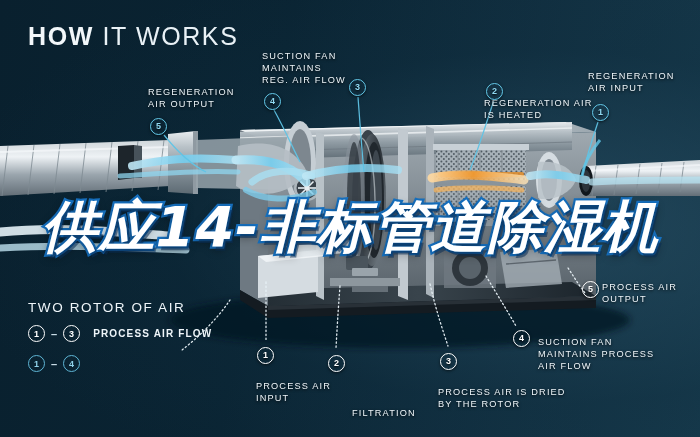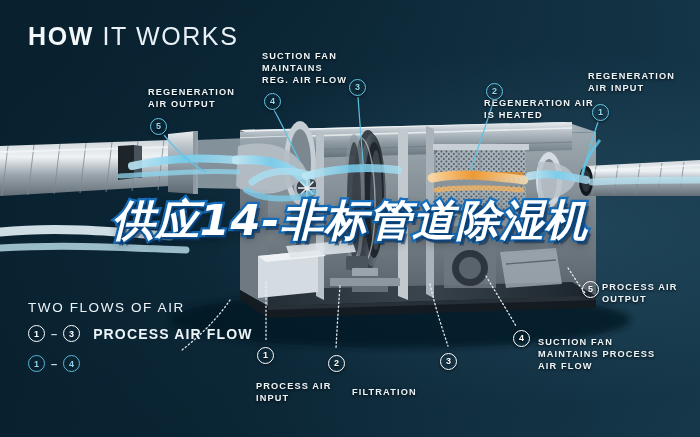--- a/index.html
+++ b/index.html
@@ -22,21 +22,21 @@
     white-space:nowrap;line-height:1;
   }
   .headline .b{font-weight:700;}
   .headline .l{font-weight:400;color:#e9f1f6;}
 
   
   .machine{position:absolute;left:0;top:0;width:700px;height:437px;}
 
   
   .calloutTxt{
-    position:absolute;color:#eef5f9;font-size:9.2px;font-weight:700;
+    position:absolute;color:#eef5f9;font-size:9.2px;font-weight:400;
     letter-spacing:1.15px;line-height:1.33;text-transform:uppercase;
     white-space:pre-line;
     text-shadow:0 1px 3px rgba(0,0,0,.85);
   }
 
   
   .badge{
     position:absolute;width:17px;height:17px;border-radius:50%;
     display:flex;align-items:center;justify-content:center;
     font-size:9px;font-weight:700;line-height:1;
@@ -57,28 +57,28 @@
   .legRow{position:absolute;display:flex;align-items:center;gap:6px;left:28px;}
   .legRow .lc{
     width:17px;height:17px;border-radius:50%;box-sizing:border-box;
     display:flex;align-items:center;justify-content:center;
     font-size:9px;font-weight:700;
   }
   .legRow .lc.white{border:1.3px solid #ffffff;color:#ffffff;}
   .legRow .lc.blue{border:1.4px solid #5fb6d6;color:#8fd1e8;}
   .legRow .dash{color:#cfe2ec;font-size:11px;font-weight:700;}
   .legRow .llab{
-    color:#eef5f9;font-size:14px;font-weight:700;letter-spacing:1.15px;
+    color:#eef5f9;font-size:10px;font-weight:700;letter-spacing:1.15px;
     margin-left:7px;text-transform:uppercase;
   }
 
   
   .cnTitle{
     position:absolute;left:50%;top:199px;transform:translateX(-50%);
-    font-size:43px;font-weight:700;font-style:italic;
+    font-size:56px;font-weight:700;font-style:italic;
     letter-spacing:1px;white-space:nowrap;color:#ffffff;
     font-family:"DejaVu Sans","Liberation Sans",sans-serif;
     -webkit-text-stroke:4.5px #1773c4;
     paint-order:stroke fill;
     text-shadow:
        0 0 1px #1773c4,
        3px 4px 0 rgba(10,45,85,.55),
        0 3px 10px rgba(0,0,0,.45);
     line-height:1;
   }
@@ -331,40 +331,42 @@
   <div class="calloutTxt" style="left:262px;top:50px;">SUCTION FAN
 MAINTAINS
 REG. AIR FLOW</div>
   <div class="calloutTxt" style="left:484px;top:53px;margin-top:44px;">REGENERATION AIR
 IS HEATED</div>
   <div class="calloutTxt" style="left:588px;top:70px;">REGENERATION
 AIR INPUT</div>
 
   <div class="calloutTxt" style="left:256px;top:380px;">PROCESS AIR
 INPUT</div>
-  <div class="calloutTxt" style="left:352px;top:386px;">FILTRATION</div>
+  <div class="calloutTxt" style="left:352px;top:407px;">FILTRATION</div>
+  <div class="calloutTxt" style="left:438px;top:386px;">PROCESS AIR IS DRIED
+BY THE ROTOR</div>
   <div class="calloutTxt" style="left:538px;top:336px;">SUCTION FAN
 MAINTAINS PROCESS
 AIR FLOW</div>
   <div class="calloutTxt" style="left:602px;top:281px;">PROCESS AIR
 OUTPUT</div>
 
   <div class="badge blue" style="left:150px;top:118px;">5</div>
   <div class="badge blue" style="left:264px;top:93px;">4</div>
   <div class="badge blue" style="left:349px;top:79px;">3</div>
   <div class="badge blue" style="left:486px;top:83px;">2</div>
   <div class="badge blue" style="left:592px;top:104px;">1</div>
 
   <div class="badge white" style="left:257px;top:347px;">1</div>
   <div class="badge white" style="left:328px;top:355px;">2</div>
   <div class="badge white" style="left:440px;top:353px;">3</div>
   <div class="badge white" style="left:513px;top:330px;">4</div>
   <div class="badge white" style="left:582px;top:281px;">5</div>
 
-  <div class="legendTitle">TWO FLOWS OF AIR</div>
+  <div class="legendTitle">TWO ROTOR OF AIR</div>
 
   <div class="legRow" style="top:325px;">
     <span class="lc white">1</span>
     <span class="dash">–</span>
     <span class="lc white">3</span>
     <span class="llab">PROCESS AIR FLOW</span>
   </div>
 
   <div class="legRow" style="top:355px;">
     <span class="lc blue">1</span>

